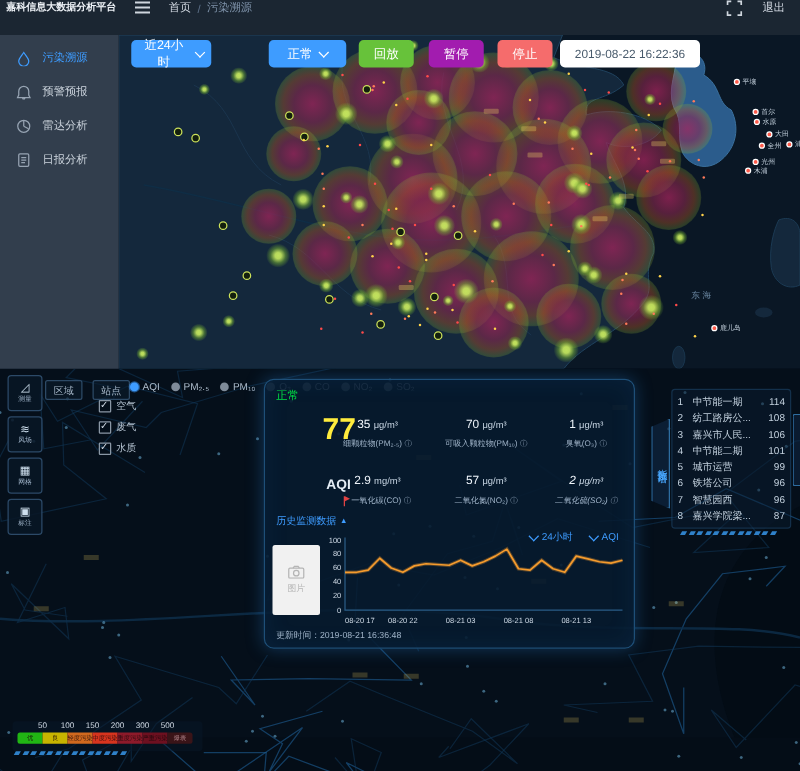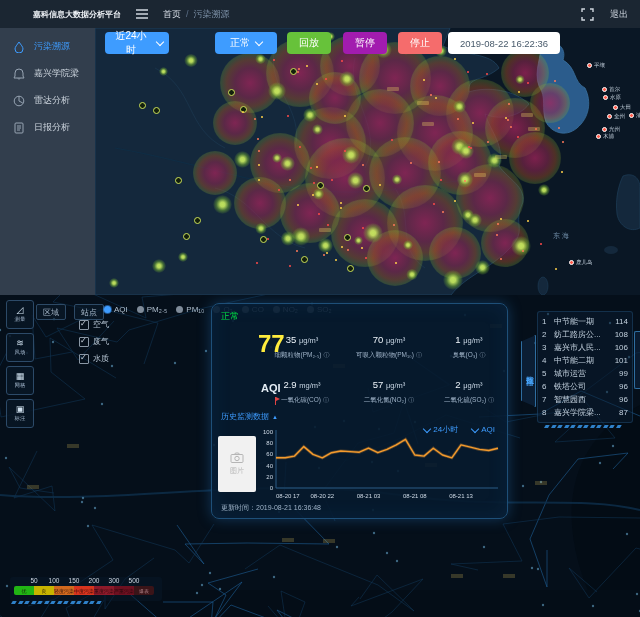--- a/index.html
+++ b/index.html
@@ -1,19 +1,19 @@
 <!DOCTYPE html>
 <html><head>
 <meta charset="utf-8">
 <style>
   html,body{margin:0;padding:0;background:#000;}
   #app{position:relative;width:640px;height:617px;background:#04101c;overflow:hidden;
        font-family:"Liberation Sans","DejaVu Sans",sans-serif;}
   
-  header{position:absolute;top:0;left:0;right:0;height:28px;background:#1b2632;display:flex;align-items:center;z-index:40;padding-left:28px;}
+  header{position:absolute;top:0;left:0;right:0;height:28px;background:#1b2632;display:flex;align-items:flex-start;z-index:40;}
   .logo{width:92px;flex:none;font-size:8px;font-weight:700;color:#eef2f7;padding-left:5px;white-space:nowrap;}
   .burger{margin-left:10px;display:flex;cursor:pointer;}
   .crumb{margin-left:14px;font-size:9px;color:#d6dde6;display:flex;gap:5px;align-items:center;}
   .crumb .sep{color:#5d7089}.crumb .cur{color:#7e92a9}
   .sp{flex:1}
   .fs{margin-right:16px;display:flex;cursor:pointer}
   .exit{margin-right:12px;font-size:9px;color:#d6dde6;cursor:pointer}
   
   #sidebar{position:absolute;left:0;top:28px;width:95px;height:267px;background:#323e4d;z-index:30;padding-top:5px;box-sizing:border-box;}
   .side-item{height:27px;display:flex;align-items:center;padding-left:13px;gap:9px;font-size:9px;color:#ccd4dd;cursor:pointer;}
@@ -128,21 +128,21 @@
         </span>
         <span>污染溯源</span>
       </div>
       <div class="side-item">
         <span class="ic">
           <svg width="12" height="12" viewBox="0 0 12 12">
             <path d="M6 1a4 4 0 0 1 4 4v3l1 2H1l1-2V5a4 4 0 0 1 4-4Z" fill="none" stroke="currentColor"></path>
             <path d="M5 10.5a1.1 1.1 0 0 0 2 0" fill="none" stroke="currentColor"></path>
           </svg>
         </span>
-        <span>嘉兴学院梁</span>
+        <span>预警预报</span>
       </div>
       <div class="side-item">
         <span class="ic">
           <svg width="12" height="12" viewBox="0 0 12 12">
             <circle cx="6" cy="6" r="4.8" fill="none" stroke="currentColor"></circle>
             <path d="M6 6V1.2M6 6l3.8 2" stroke="currentColor"></path>
           </svg>
         </span>
         <span>雷达分析</span>
       </div>
@@ -609,21 +609,21 @@
               <span class="info">ⓘ</span>
             </div>
           </div>
           <div class="mcell" style="left: 133px; top: 75px;">
             <div class="mv"><span class="num">57</span> <span class="mu">μg/m³</span></div>
             <div class="ml">
               <span>二氧化氮(NO₂)</span>
               <span class="info">ⓘ</span>
             </div>
           </div>
-          <div class="mcell" style="left: 213px; top: 75px;">
+          <div class="mcell" style="left: 213px; top: 75px; font-style: italic;">
             <div class="mv"><span class="num">2</span> <span class="mu">μg/m³</span></div>
             <div class="ml">
               <span>二氧化硫(SO₂)</span>
               <span class="info">ⓘ</span>
             </div>
           </div>
         </div>
       <div class="hist">
         <span>历史监测数据</span>
         <span class="up">▲</span>

